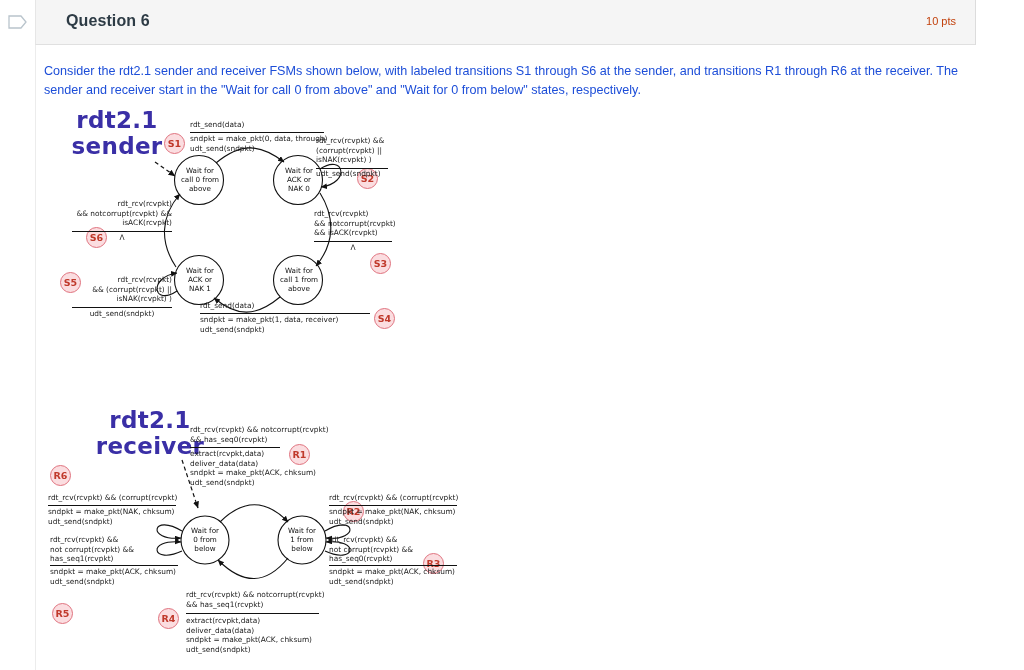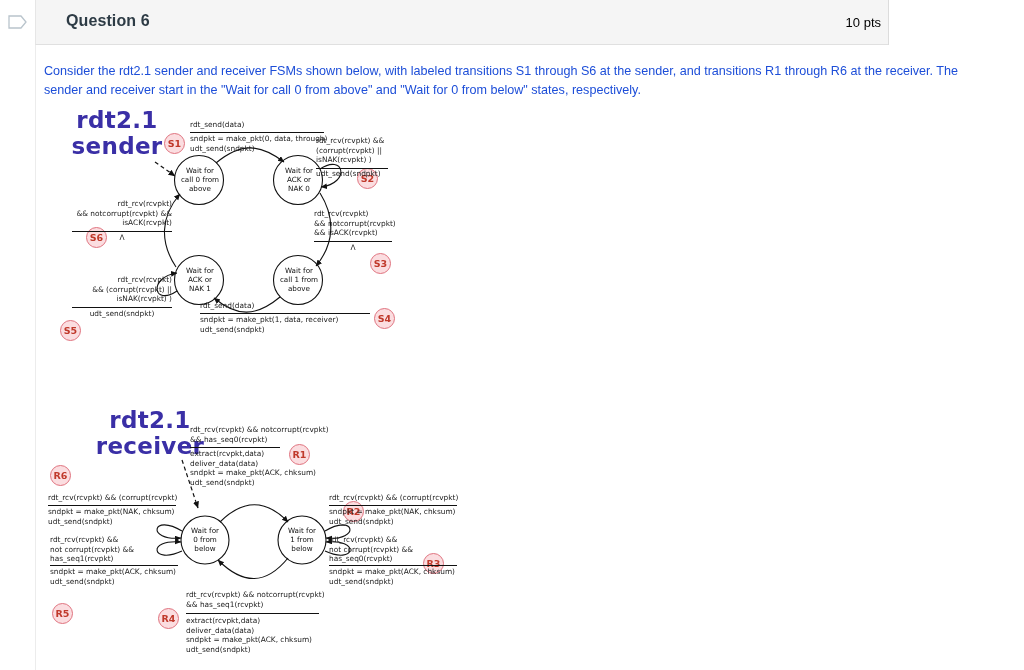--- a/index.html
+++ b/index.html
@@ -6,35 +6,35 @@
   body{
     width:1024px;height:670px;
     background:#ffffff;
     font-family:"Liberation Sans", sans-serif;
     color:#2d3b45;
     overflow:hidden;
     position:relative;
   }
   
   .q-header{
-    position:absolute; left:35px; top:0; width:854px; height:45px;
+    position:absolute; left:35px; top:0; width:941px; height:45px;
     background:#f5f5f5;
     border-bottom:1px solid #e0e0e0;
     border-left:1px solid #e6e6e6;
     box-sizing:border-box;
     padding-left:32px;
   }
   .q-header .title{
     position:absolute; left:30px; top:12px;
     font-size:16px; font-weight:bold; color:#2d3b45;
     letter-spacing:.1px;
   }
   .q-header .pts{
-    position:absolute; right:8px; top:15px;
-    font-size:13px; color:#000000;
+    position:absolute; right:20px; top:15px;
+    font-size:11px; color:#c2410c;
   }
   .flag-icon{
     position:absolute; left:8px; top:14px; width:20px; height:16px;
   }
   .right-rule{
     position:absolute; right:0; top:0; width:1px; height:45px; background:#dcdcdc;
   }
   .body-left-rule{
     position:absolute; left:35px; top:45px; width:1px; height:625px; background:#ececec;
   }
@@ -163,21 +163,21 @@
 &amp;&amp; isACK(rcvpkt)</div>
   <div class="hr-line" style="left:270px; top:136px; width:78px;"></div>
   <div class="lbl c lam" style="left:270px; top:138px; width:78px;">Λ</div>
 
   <div class="badge" style="left:330px; top:203px;">S4</div>
   <div class="lbl" style="left:156px; top:196px; width:175px;">rdt_send(data)</div>
   <div class="hr-line" style="left:156px; top:208px; width:170px;"></div>
   <div class="lbl" style="left:156px; top:210px; width:180px;">sndpkt = make_pkt(1, data, receiver)
 udt_send(sndpkt)</div>
 
-  <div class="badge" style="left:16px; top:167px;margin-top:48px;">S5</div>
+  <div class="badge" style="left:16px; top:167px;">S5</div>
   <div class="lbl b r" style="left:0px; top:170px; width:128px;">rdt_rcv(rcvpkt)
 &amp;&amp; (corrupt(rcvpkt) ||
 isNAK(rcvpkt) )</div>
   <div class="hr-line" style="left:28px; top:202px; width:100px;"></div>
   <div class="lbl c" style="left:28px; top:204px; width:100px;">udt_send(sndpkt)</div>
 
   <div class="badge" style="left:42px; top:90px;margin-top:32px;">S6</div>
   <div class="lbl b r" style="left:0px; top:94px; width:128px;">rdt_rcv(rcvpkt)
 &amp;&amp; notcorrupt(rcvpkt) &amp;&amp;
 isACK(rcvpkt)</div>

